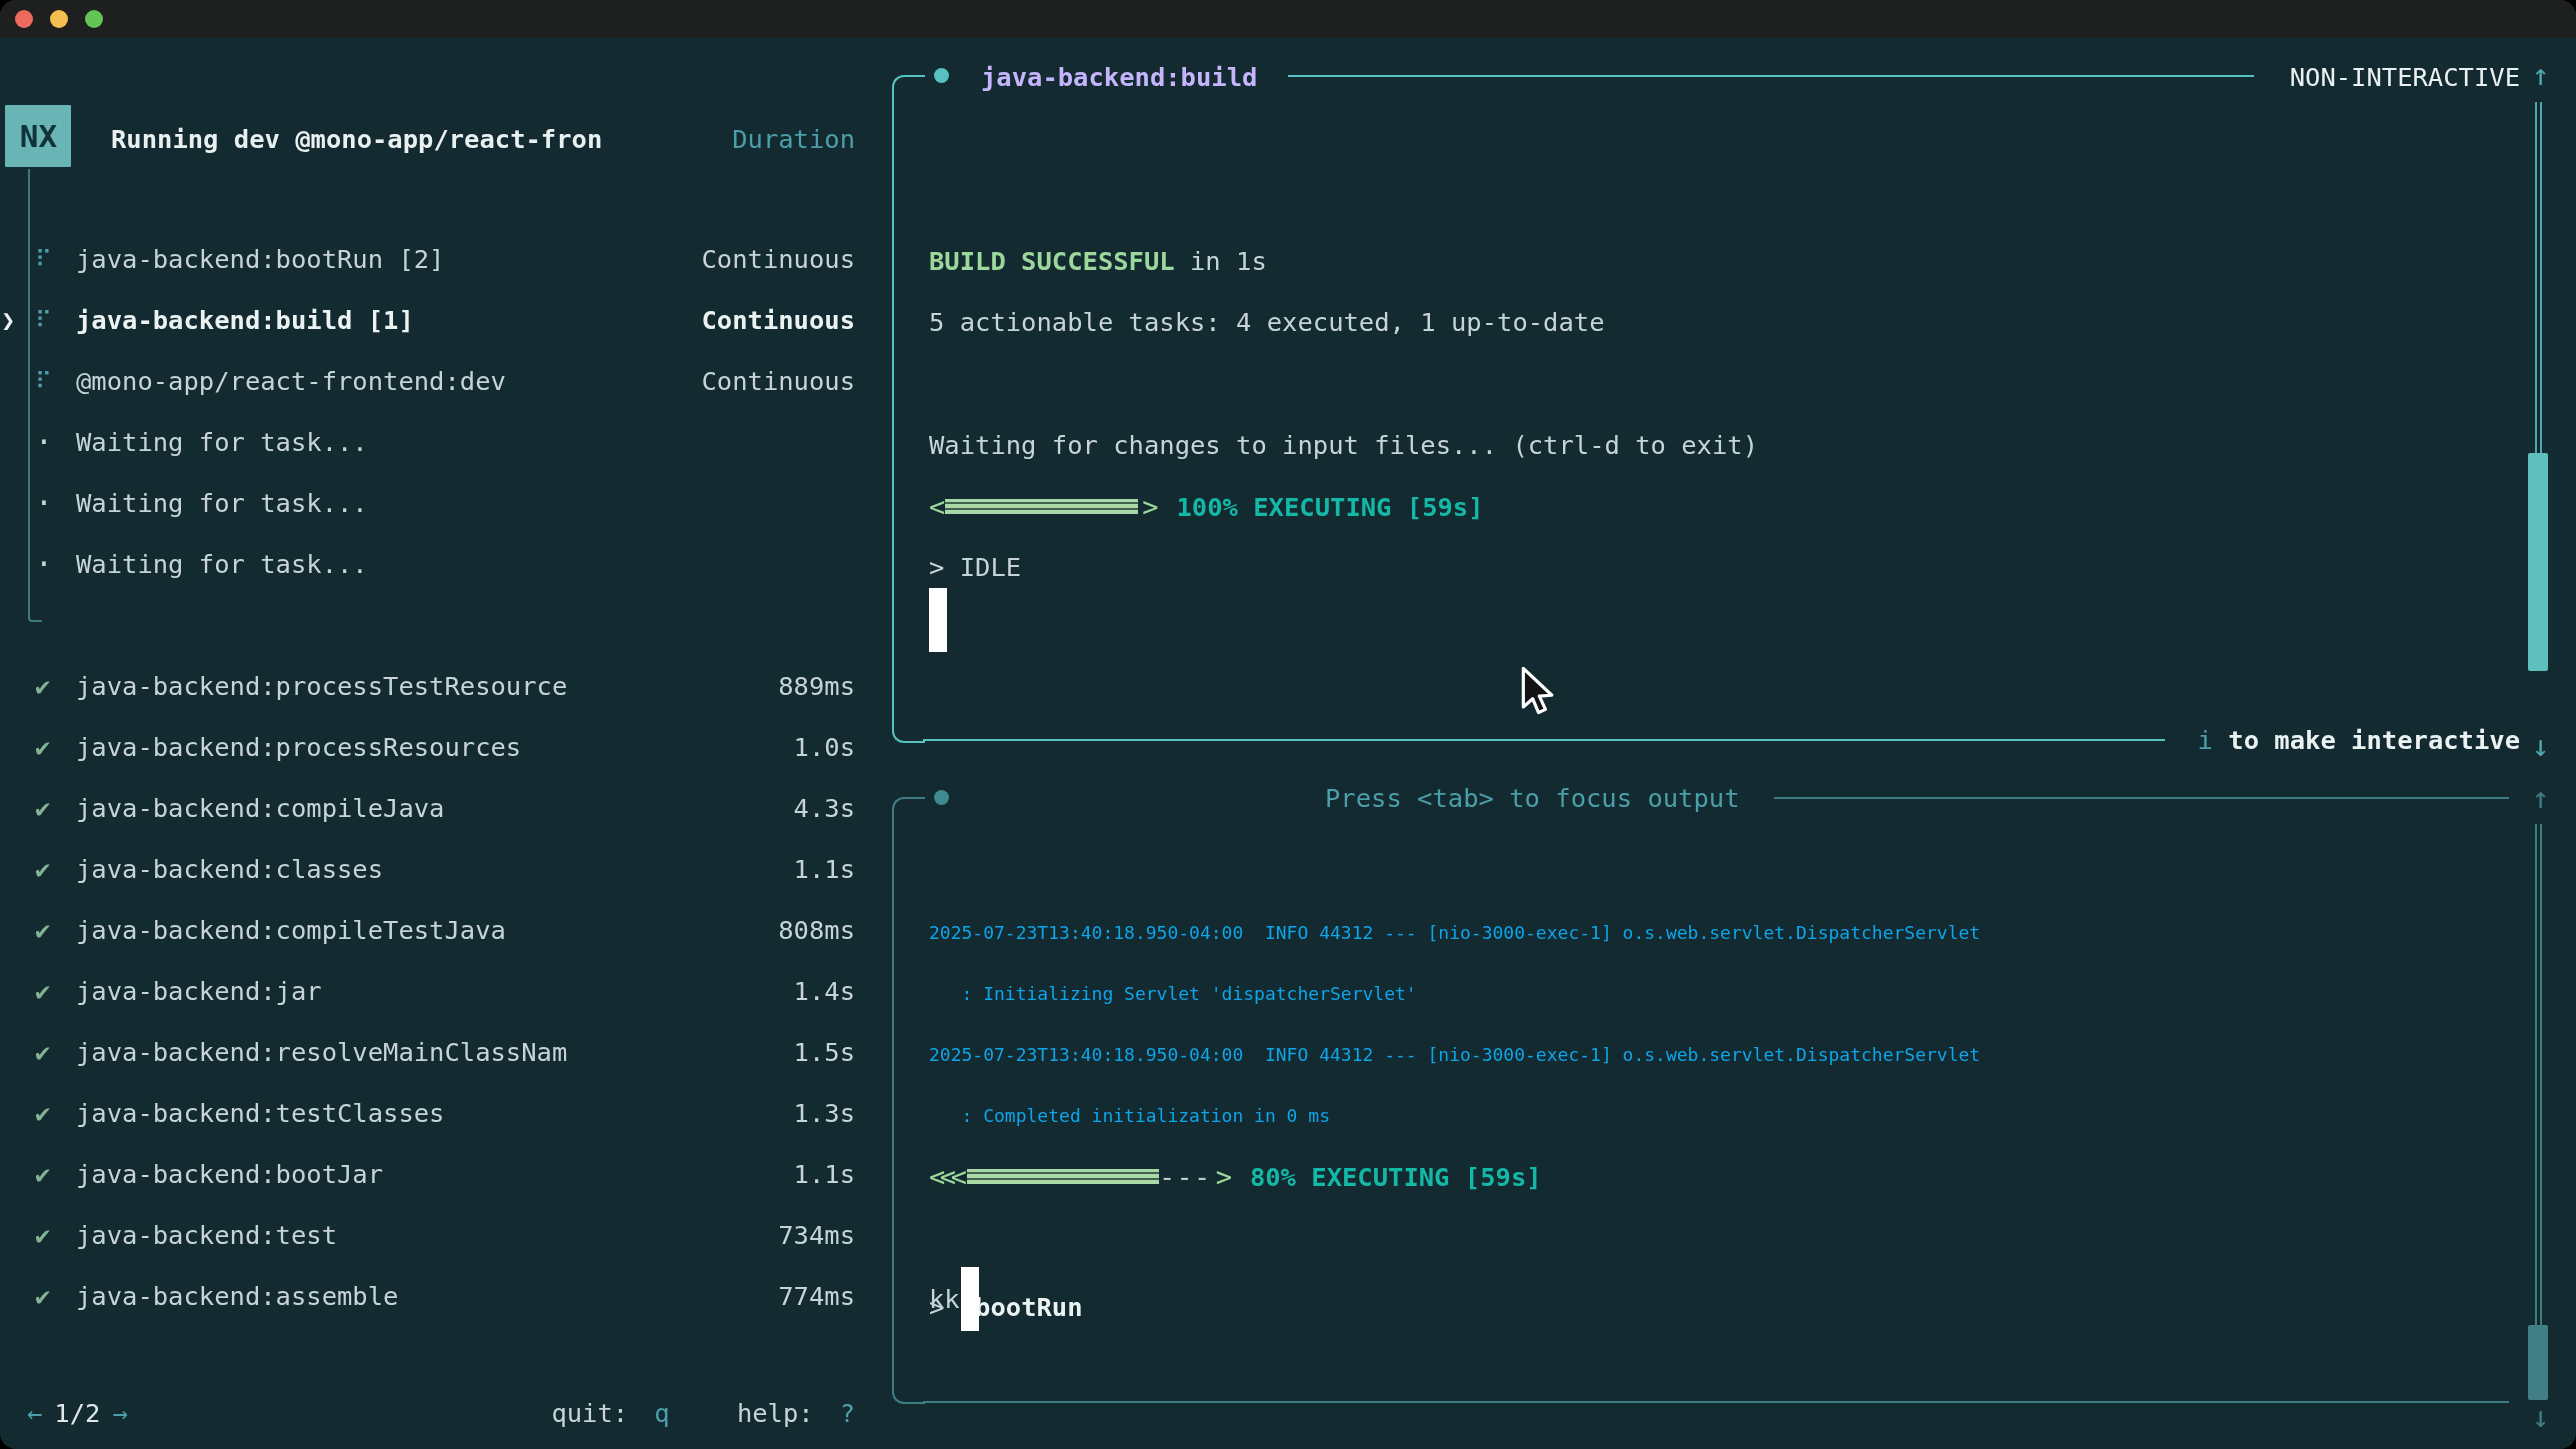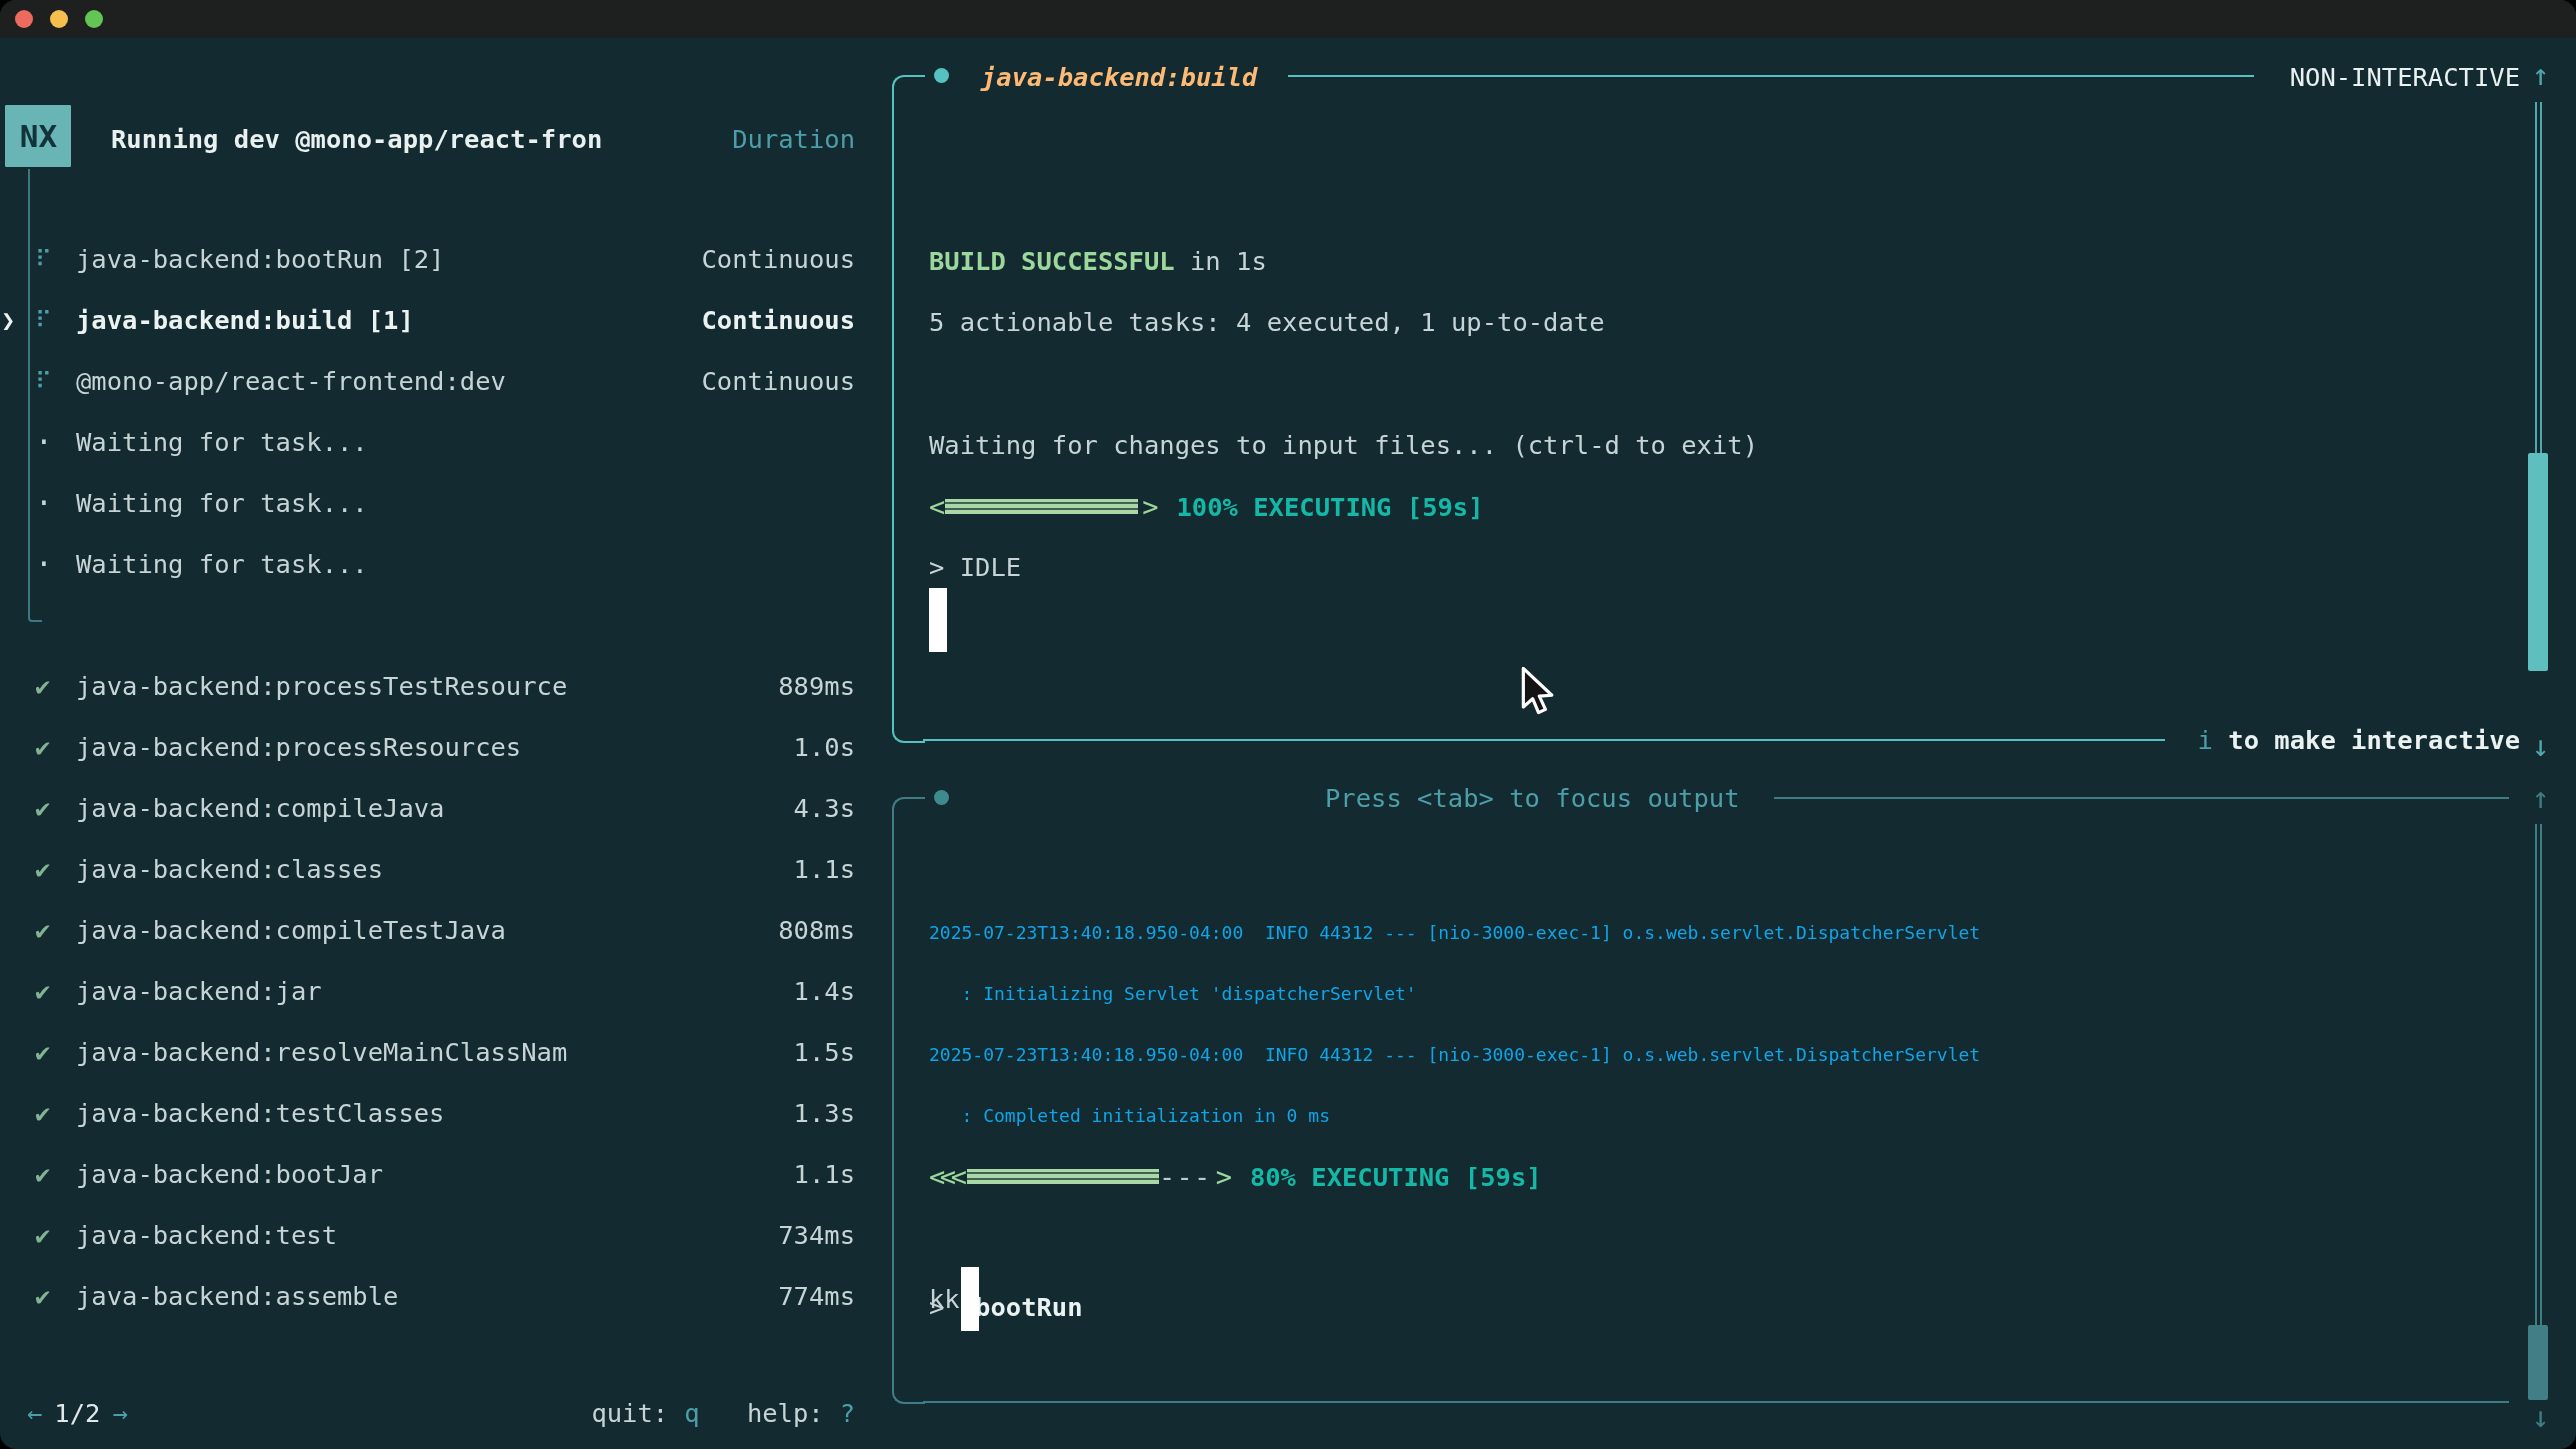--- a/index.html
+++ b/index.html
@@ -28,34 +28,34 @@
   .trow .icn{width:76px;padding-left:35px;box-sizing:border-box;color:#4C9FA8;font-size:23px;flex:none;}
   .trow .icn.dot{color:#C7D4D6;font-size:29.5px;}
   .trow .icn.chk{color:#84B394;font-size:25.5px;}
   .trow .nm{flex:1;white-space:pre;overflow:hidden;}
   .trow.selected .nm,.trow.selected .st{color:#EBF2F2;font-weight:700;}
   .trow .caret{position:absolute;left:1.3px;color:#EBF2F2;font-size:23px;font-weight:700;}
   .sb-footer{position:absolute;left:0;top:1383px;width:892px;height:60px;display:flex;align-items:center;
     padding:0 37px 0 27px;box-sizing:border-box;font-size:25.5px;color:#DFE9E9;}
   .sb-footer .pager{flex:1;display:flex;gap:12px;align-items:center;}
   .teal{color:#4C9FA8;}
-  .sb-footer .hints{display:flex;gap:16px;align-items:center;color:#C7D4D6;}
+  .sb-footer .hints{display:flex;gap:26px;align-items:center;color:#C7D4D6;}
 
   
   .corner{position:absolute;width:31px;height:31px;}
   .c-tl{border-top:2px solid;border-left:2px solid;border-top-left-radius:12px;}
   .c-bl{border-bottom:2px solid;border-left:2px solid;border-bottom-left-radius:12px;}
   .bline{position:absolute;height:2px;}
   .vline{position:absolute;width:2px;}
   .p1{border-color:#55C1C1;background-color:#55C1C1;}
   .p2{border-color:#3F7D84;background-color:#3F7D84;}
   .corner.p1,.corner.p2{background-color:transparent;}
   .pane-dot{position:absolute;width:15.4px;height:15.4px;border-radius:50%;}
   .hrow{position:absolute;height:60px;line-height:60px;font-size:25.5px;white-space:pre;}
-  .b-title{color:#fdba74;font-weight:700;font-style:italic;}
+  .b-title{color:#c4b5fd;font-weight:700;}
   .b2-title{color:#CDD9D9;}
   .noninteractive{color:#E9F1F1;}
 
   
   .pline{position:absolute;left:929px;height:60px;line-height:60px;font-size:25.5px;color:#C7D4D6;white-space:pre;}
   .grn{color:#9CD79C;font-weight:700;}
   .boldw{color:#EBF2F2;font-weight:700;}
   .logbox{position:absolute;left:929px;top:902px;}
   .logbox div{height:61px;line-height:61px;font-size:18px;color:#0ea5e9;white-space:pre;}
   .progress{position:absolute;left:929px;height:61px;display:flex;align-items:center;font-size:27px;}

